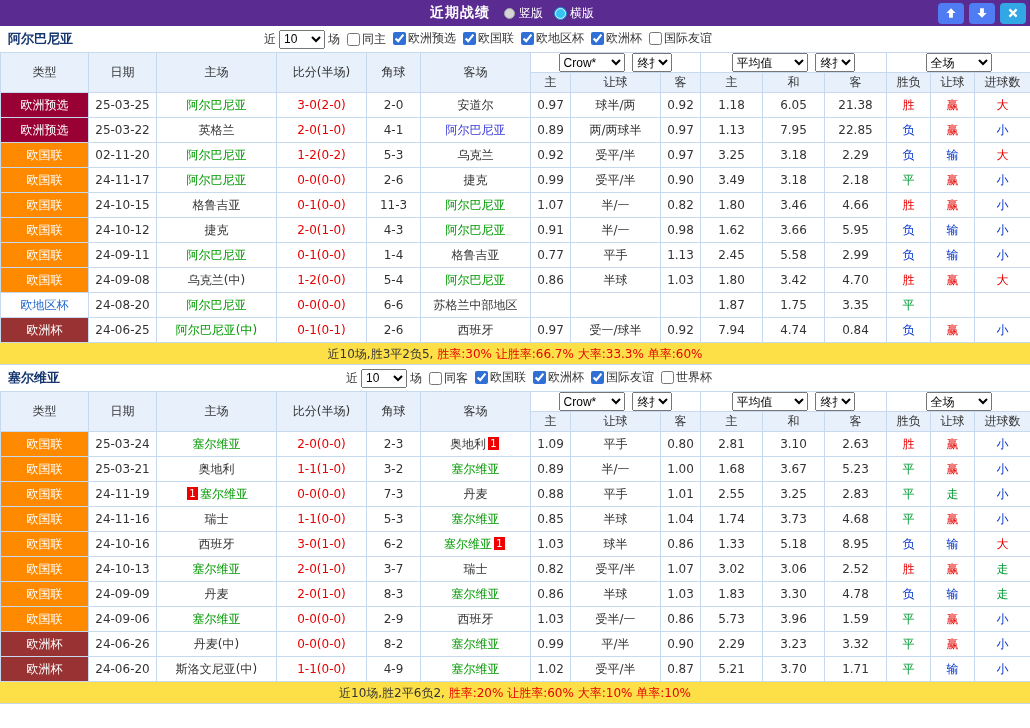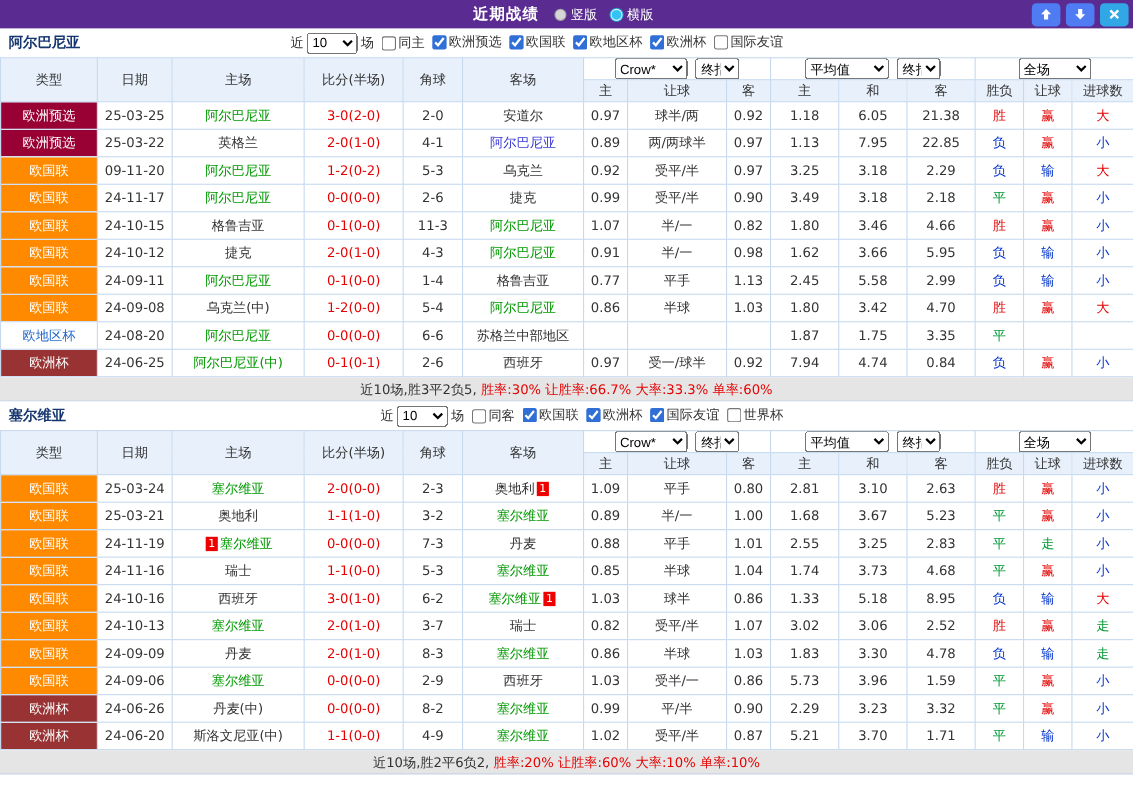--- a/index.html
+++ b/index.html
@@ -33,21 +33,21 @@
   .selcell select { height:19px; font-size:12px; margin:0 2px; vertical-align:middle; }
   .sel-provider { width:66px; } .sel-final { width:40px; } .sel-avg { width:76px; } .sel-full { width:66px; }
   .grid tbody td { height:25px; background:#fff; }
   td.c-odds { background:#fffaf2; }
   td.c-score { color:#e60000; }
   .team { cursor:default; }
   .team.green { color:#009900; cursor:pointer; }
   .team.blue  { color:#3a3ad6; cursor:pointer; }
   .redcard { display:inline-block; min-width:11px; height:13px; line-height:13px; background:#ee0000; color:#fff;
              font-size:10px; padding:0 1px; margin:0 2px; vertical-align:1px; }
-  .summary { height:22px; line-height:22px; text-align:center; border-bottom:1px solid #c9d5e8; background:#e5e5e5; }
+  .summary { height:22px; line-height:22px; text-align:center; border-bottom:1px solid #c9d5e8; background:#fde047; }
 </style>
 </head>
 <body>
 
 <div class="titlebar">
   <span class="tb-title">近期战绩</span>
   <div class="tb-radios">
     <span class="tb-radio">
       <span class="dot"></span>
       <span>竖版</span>
@@ -185,21 +185,21 @@
           <td class="c-odds">0.97</td>
           <td class="c-odds">1.13</td>
           <td class="c-odds">7.95</td>
           <td class="c-odds">22.85</td>
           <td class="c-res" style="color: rgb(0, 51, 204);">负</td>
           <td class="c-res" style="color: rgb(230, 0, 0);">赢</td>
           <td class="c-res" style="color: rgb(0, 51, 204);">小</td>
         </tr>
         <tr>
           <td class="c-type" style="background: rgb(255, 138, 0); color: rgb(255, 255, 255);">欧国联</td>
-          <td class="c-date">09-11-20</td>
+          <td class="c-date">02-11-20</td>
           <td><span class="team green">阿尔巴尼亚</span></td>
           <td class="c-score">1-2(0-2)</td>
           <td class="c-corner">5-3</td>
           <td><span class="team ">乌克兰</span></td>
           <td class="c-odds">0.92</td>
           <td class="c-odds">受平/半</td>
           <td class="c-odds">0.97</td>
           <td class="c-odds">3.25</td>
           <td class="c-odds">3.18</td>
           <td class="c-odds">2.29</td>

